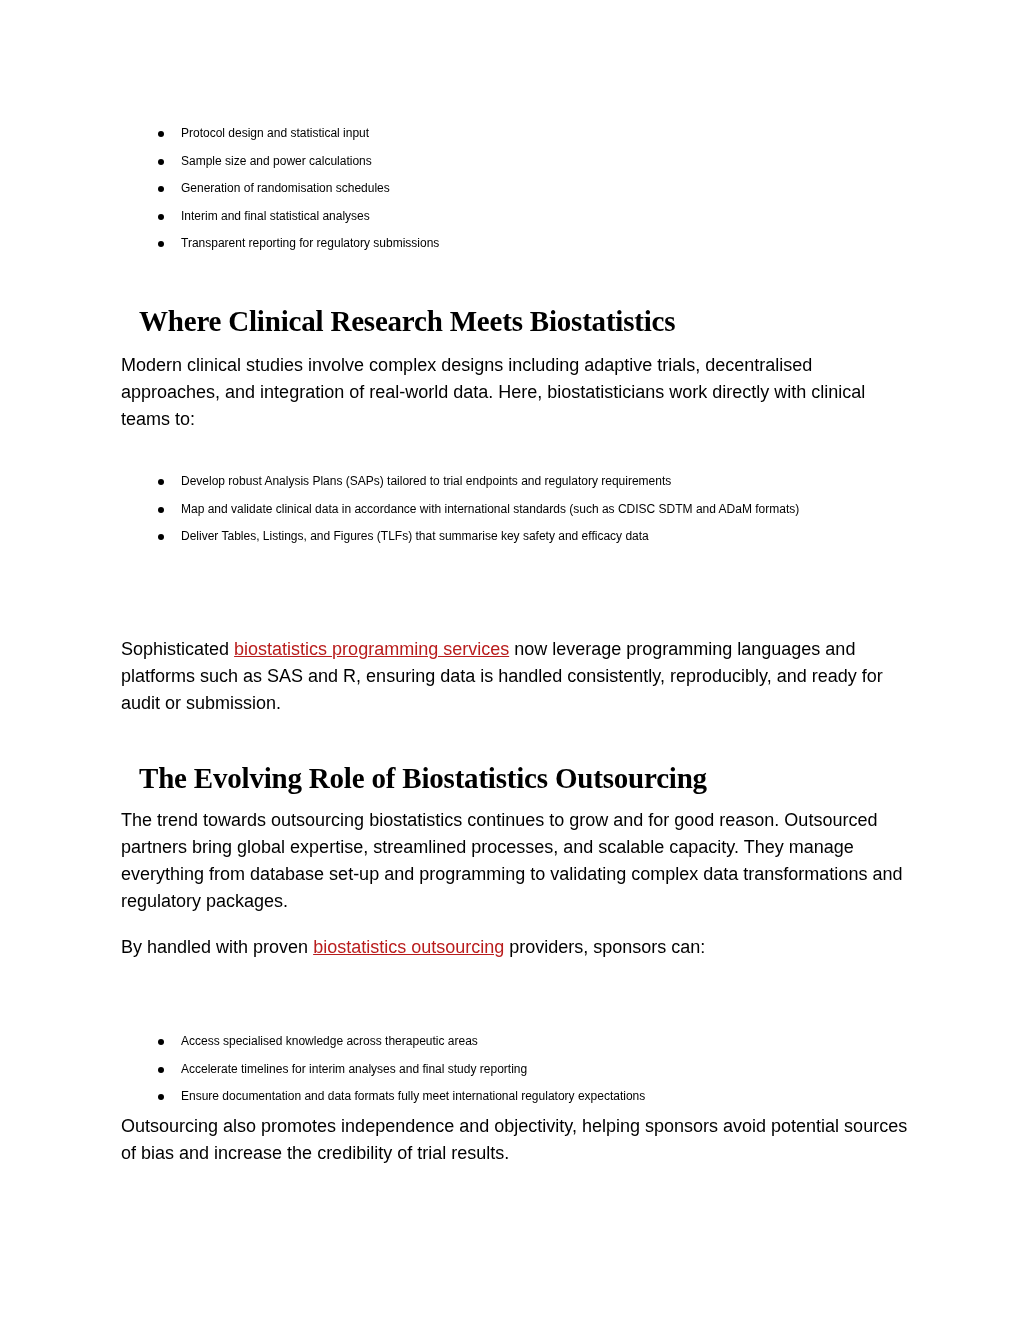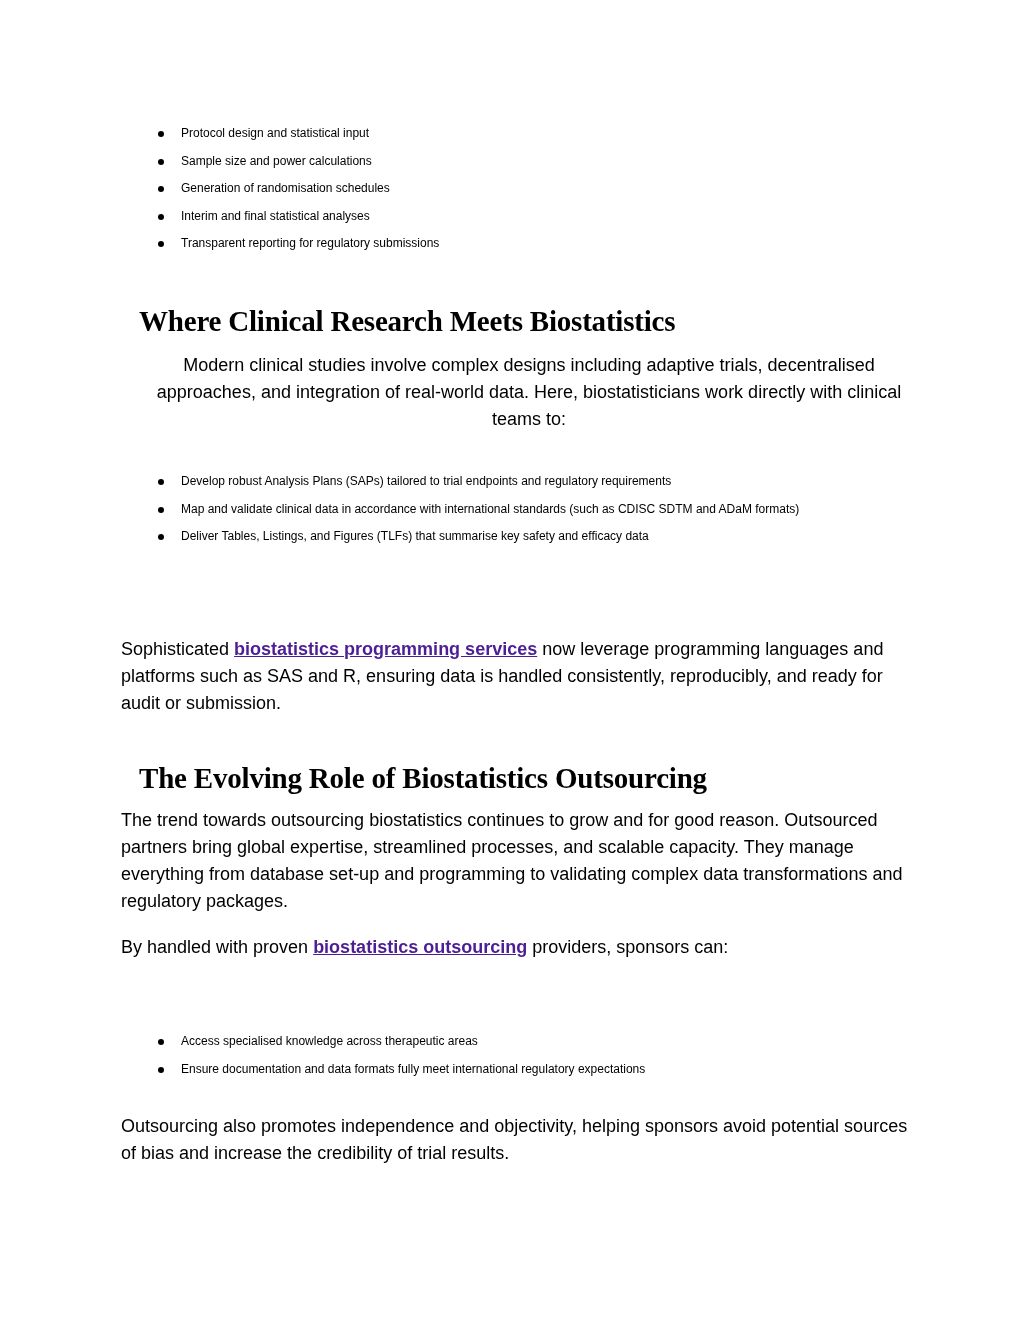--- a/index.html
+++ b/index.html
@@ -48,27 +48,27 @@
       line-height: 34px;
       letter-spacing: -0.2px;
       font-family: Liberation Serif, serif;
     }
     p {
       font-size: 18px;
       line-height: 27px;
       margin: 0;
     }
     a.link {
-      color: #4c1d95;
-      font-weight: bold;
+      color: #b91c1c;
+      font-weight: normal;
       text-decoration: underline;
     }
     #list1 { position: absolute; top: 120px; left: 0; }
     #h-where { position: absolute; top: 286px; left: 0; }
-    #p-modern { position: absolute; top: 352px; left: 13px; width: 790px; text-align: center; }
+    #p-modern { position: absolute; top: 352px; left: 0; width: 790px; }
     #list2 { position: absolute; top: 468px; left: 0; width: 790px; }
     #p-soph { position: absolute; top: 636px; left: 0; width: 790px; }
     #h-evolving { position: absolute; top: 743px; left: 0; }
     #p-trend { position: absolute; top: 807px; left: 0; width: 790px; }
     #p-engaging { position: absolute; top: 934px; left: 0; width: 790px; }
     #list3 { position: absolute; top: 982px; left: 0; width: 790px; margin-top: 46px; }
     #p-outsourcing { position: absolute; top: 1113px; left: 0; width: 790px; }
   </style>
 </head>
 <body>
@@ -96,18 +96,19 @@
   <p id="p-soph"><span>Sophisticated </span><a class="link" href="#">biostatistics programming services</a><span> now leverage programming languages and platforms such as SAS and R, ensuring data is handled consistently, reproducibly, and ready for audit or submission.</span></p>
 
   <h2 id="h-evolving">The Evolving Role of Biostatistics Outsourcing</h2>
 
   <p id="p-trend">The trend towards outsourcing biostatistics continues to grow and for good reason. Outsourced partners bring global expertise, streamlined processes, and scalable capacity. They manage everything from database set-up and programming to validating complex data transformations and regulatory packages.</p>
 
   <p id="p-engaging"><span>By handled with proven </span><a class="link" href="#">biostatistics outsourcing</a><span> providers, sponsors can:</span></p>
 
   <ul id="list3" class="bullets">
     <li><span class="dot"></span><span>Access specialised knowledge across therapeutic areas</span></li>
+    <li><span class="dot"></span><span>Accelerate timelines for interim analyses and final study reporting</span></li>
     <li><span class="dot"></span><span>Ensure documentation and data formats fully meet international regulatory expectations</span></li>
   </ul>
 
   <p id="p-outsourcing">Outsourcing also promotes independence and objectivity, helping sponsors avoid potential sources of bias and increase the credibility of trial results.</p>
 
 </div>
 
 </body></html>

